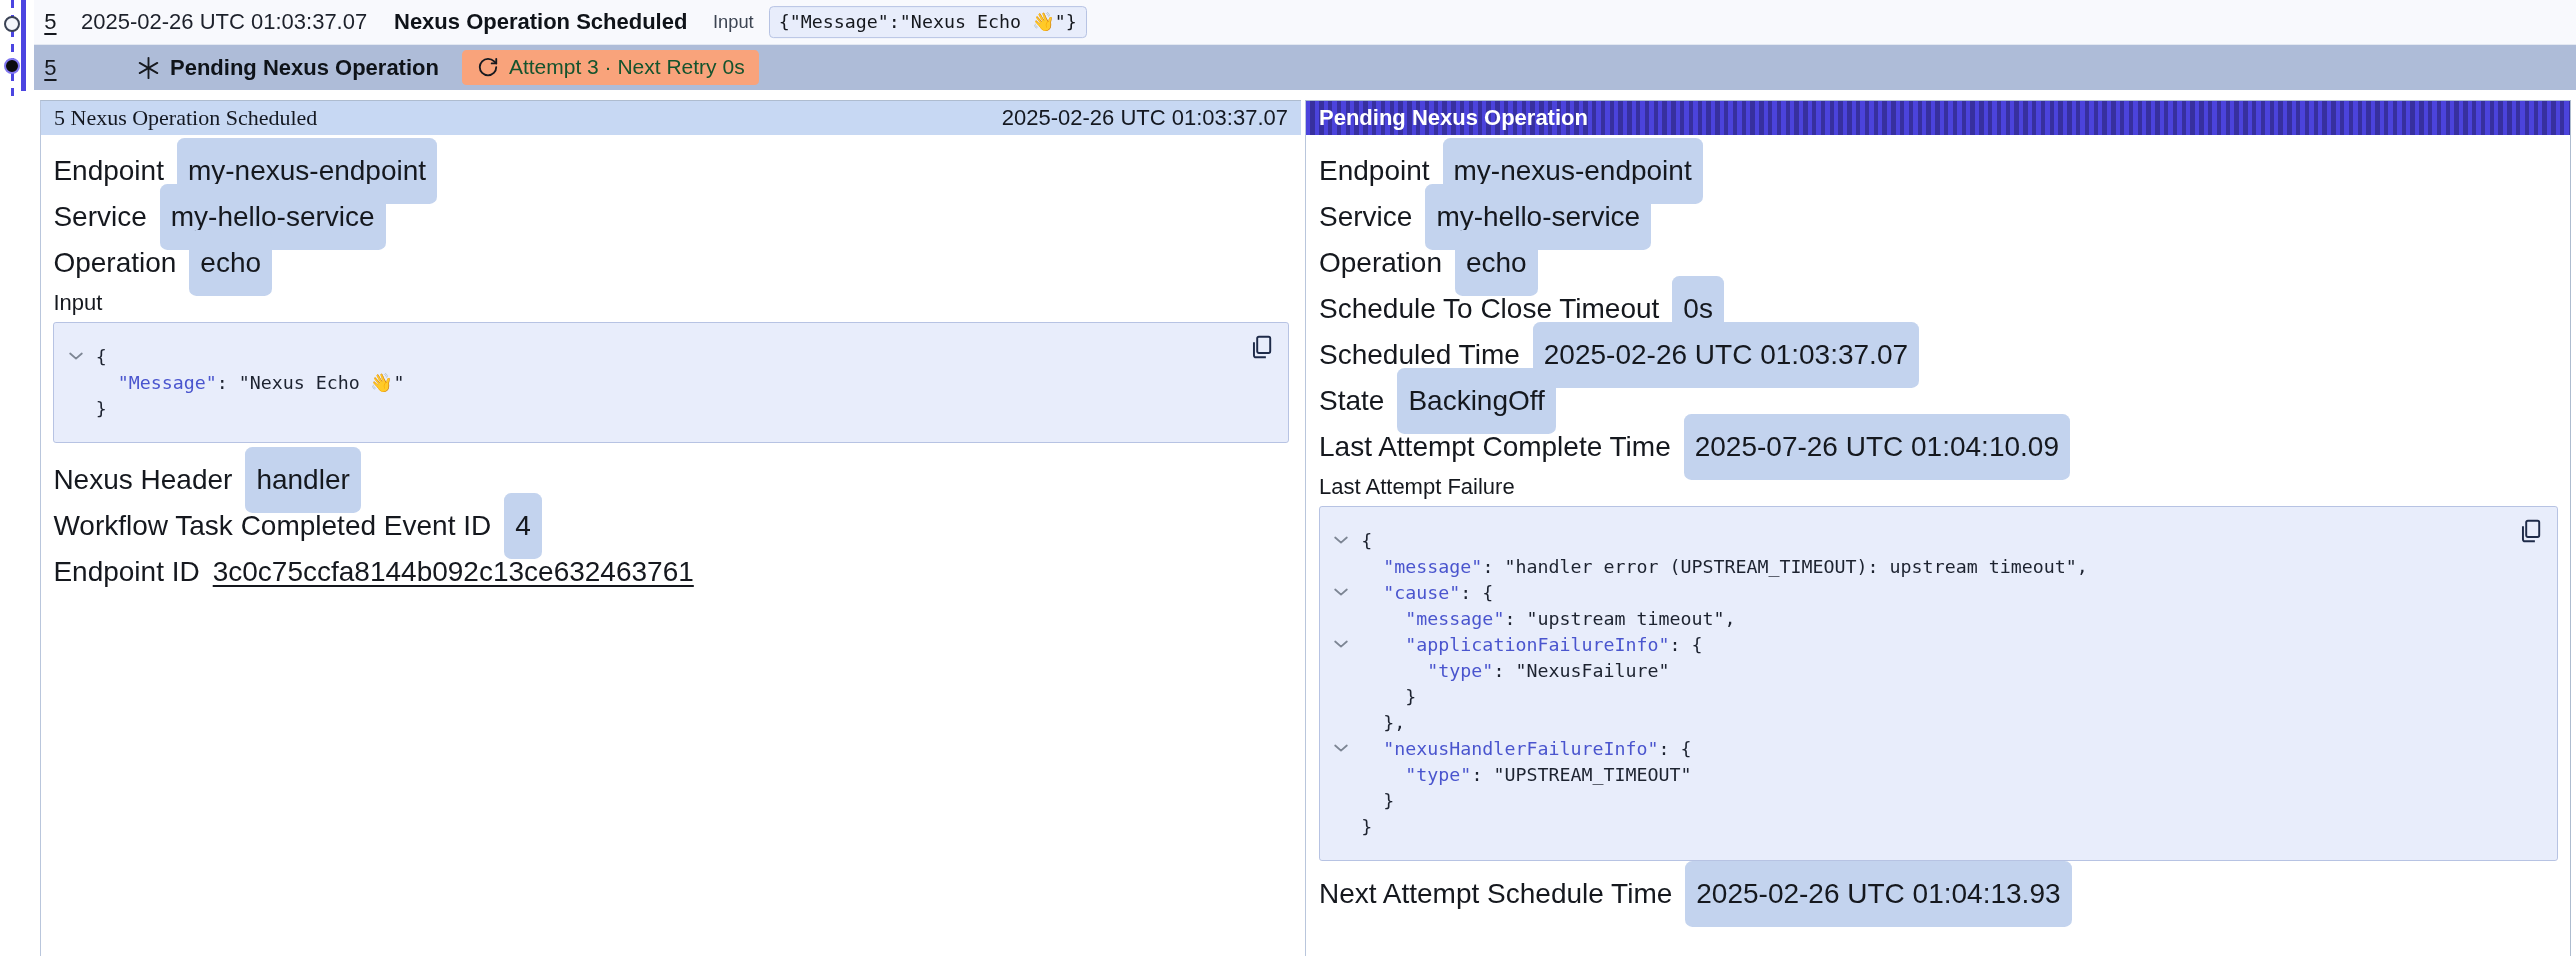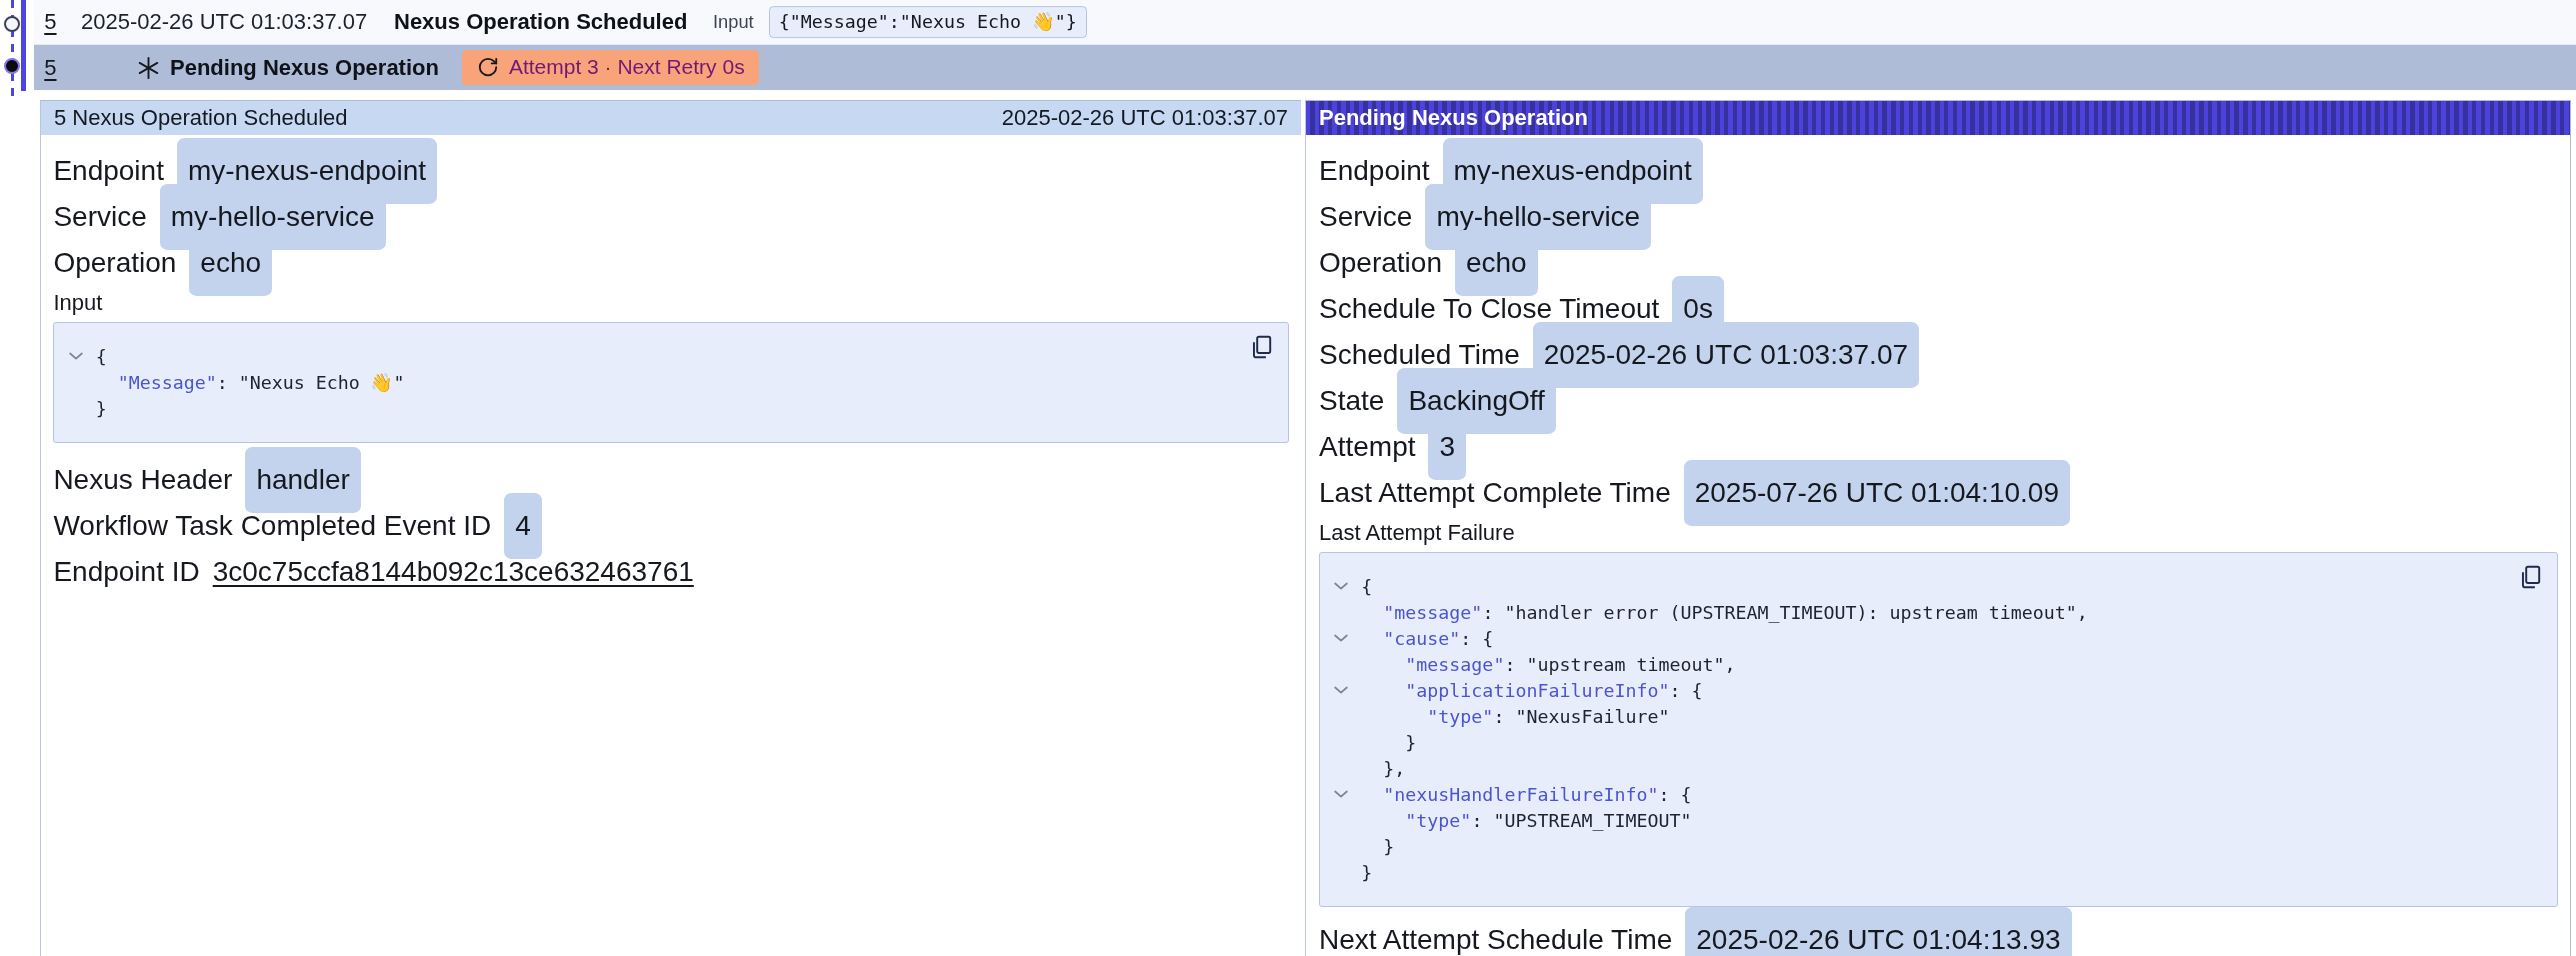--- a/index.html
+++ b/index.html
@@ -23,31 +23,31 @@
   .row-pending   { background:var(--selected_row_bg); }
   .abs { position:absolute; top:50%; transform:translateY(-50%); white-space:nowrap; }
   .ev-id { font-size:22px; color:#15181e; text-decoration:underline; text-underline-offset:3.7px; }
   .ev-time { font-size:22px; color:#1d212b; }
   .ev-title { font-size:22px; font-weight:700; color:#0f1319; }
   .ev-input-label { font-size:18.3px; color:var(--muted_text); }
   .input-chip { font-family:"DejaVu Sans Mono","Liberation Mono",monospace; font-size:18.3px; color:#15181e;
     background:var(--code_bg); border:1.5px solid var(--code_border); border-radius:4.4px; padding:4.4px 8.8px; }
   .star-wrap { color:#17191f; display:inline-flex; }
   .retry-badge { display:inline-flex; align-items:center; gap:10.3px; background:var(--retry_badge_bg);
-    border-radius:4.4px; padding:5.9px 14.6px; font-size:21px; color:#701a75; }
+    border-radius:4.4px; padding:5.9px 14.6px; font-size:21px; color:#14532d; }
   .retry-icon-wrap { display:inline-flex; color:#17191f; }
 
   
   .panel { position:absolute; top:100px; bottom:0; background:#fff; border-top:1.5px solid #aebccf; }
   .panel-left  { left:40px;  width:1261px; border-left:1.5px solid #b9c6dc; }
   .panel-right { left:1305px; width:1266px; border-left:1.5px solid #b9c6dc; border-right:1.5px solid #aebccf; }
   .panel-header { height:34px; display:flex; align-items:center; justify-content:space-between; padding:0 13px; }
   .panel-header-blue { background:var(--panel_header_bg); }
   .panel-header-striped { background:repeating-linear-gradient(90deg, var(--stripe_light) 0 4.4px, var(--stripe_dark) 4.4px 8.8px); }
-  .panel-title { font-size:22px; font-weight:500; color:#141821; }
+  .panel-title { font-size:22px; font-weight:500; color:#141821;font-family:Liberation Serif, serif; }
   .panel-title-white { font-size:22px; font-weight:600; color:#ffffff; }
   .panel-time { font-size:22px; color:#141821; }
   .panel-body { padding:13px 11.7px 0 13px; }
   .panel-left .panel-body { padding-left:12.4px; }
 
   .field-row { display:flex; align-items:center; height:46px; font-size:28px; color:#15181e; }
   .field-label { margin-right:13px; white-space:nowrap; }
   .field-value.badge { background:var(--badge_bg); border-radius:7.3px; padding:17px 11px; white-space:nowrap; }
   .field-value.link { text-decoration:underline; text-underline-offset:4.4px; white-space:nowrap; }
   .section-label { font-size:22px; color:#15181e; height:34px; display:flex; align-items:center; }
@@ -195,24 +195,20 @@
           </div>
           <div class="field-row">
             <span class="field-label">Scheduled Time</span>
             <span class="field-value badge">2025-02-26 UTC 01:03:37.07</span>
           </div>
           <div class="field-row">
             <span class="field-label">State</span>
             <span class="field-value badge">BackingOff</span>
           </div>
           <div class="field-row">
-            <span class="field-label">Attempt</span>
-            <span class="field-value badge">3</span>
-          </div>
-          <div class="field-row">
             <span class="field-label">Last Attempt Complete Time</span>
             <span class="field-value badge">2025-07-26 UTC 01:04:10.09</span>
           </div>
         </div>
       <div class="section-label">Last Attempt Failure</div>
       <div class="json-viewer" style="min-height:331px">
         <button class="copy-btn">
           <span>
             <svg width="26" height="26" viewBox="0 0 24 24" fill="none" stroke="currentColor" stroke-width="1.8" stroke-linejoin="round">
               <rect x="8.5" y="2.5" width="12" height="15" rx="1.5"></rect>

